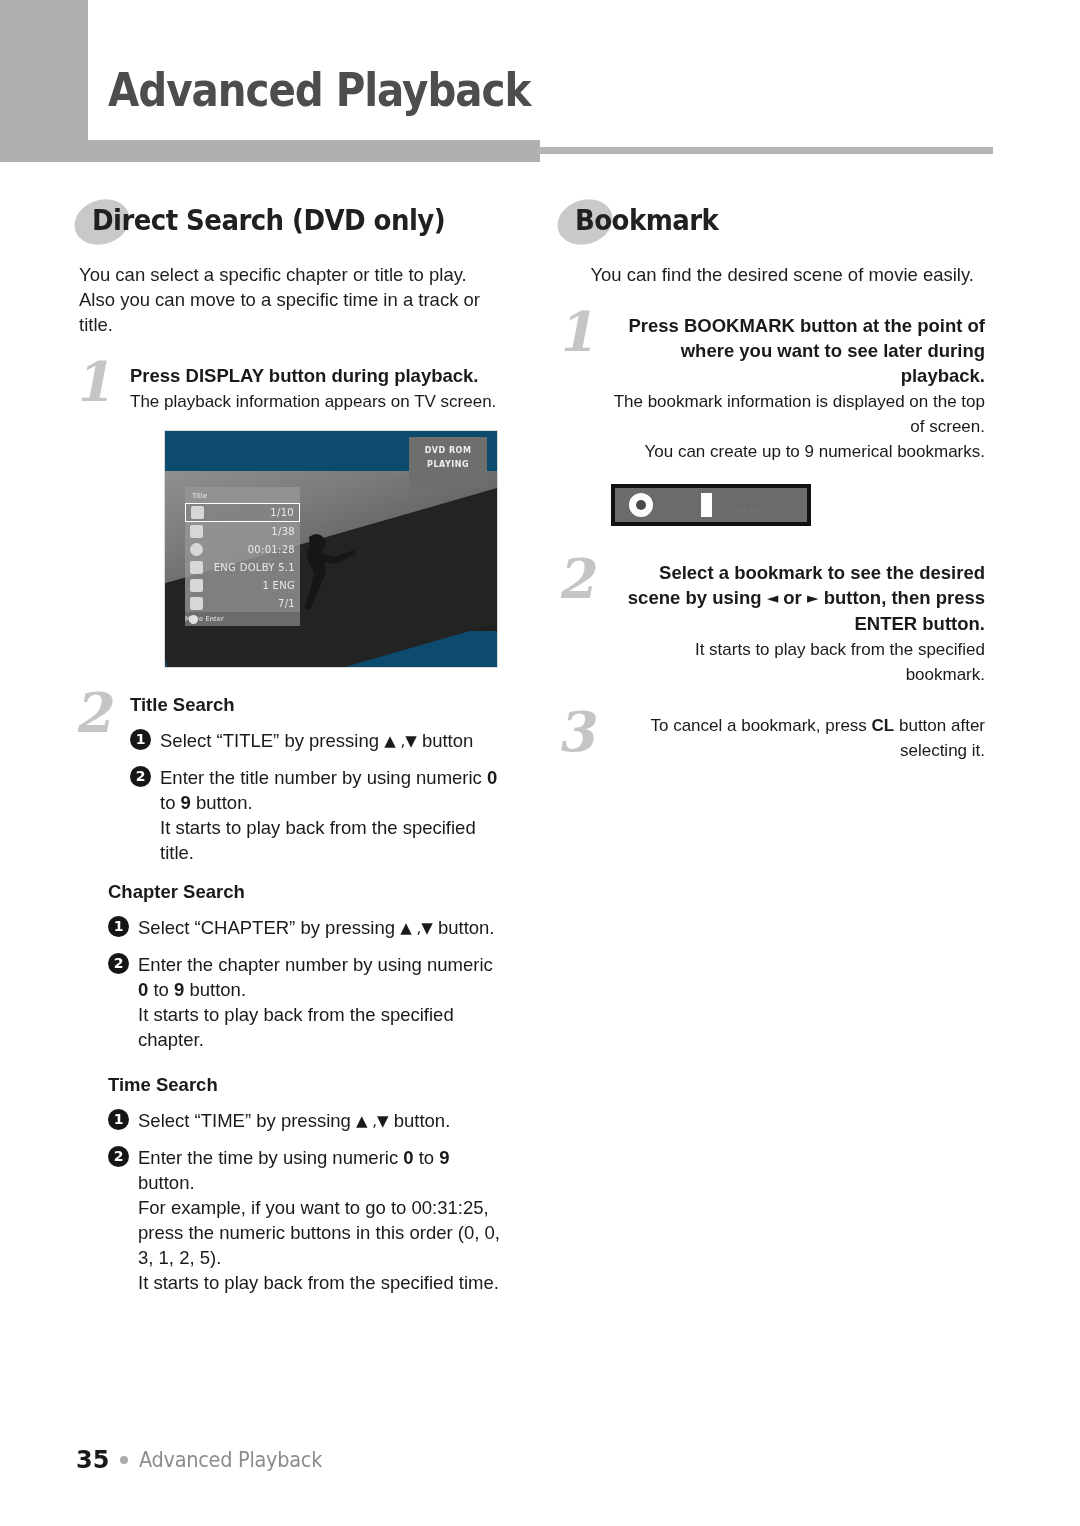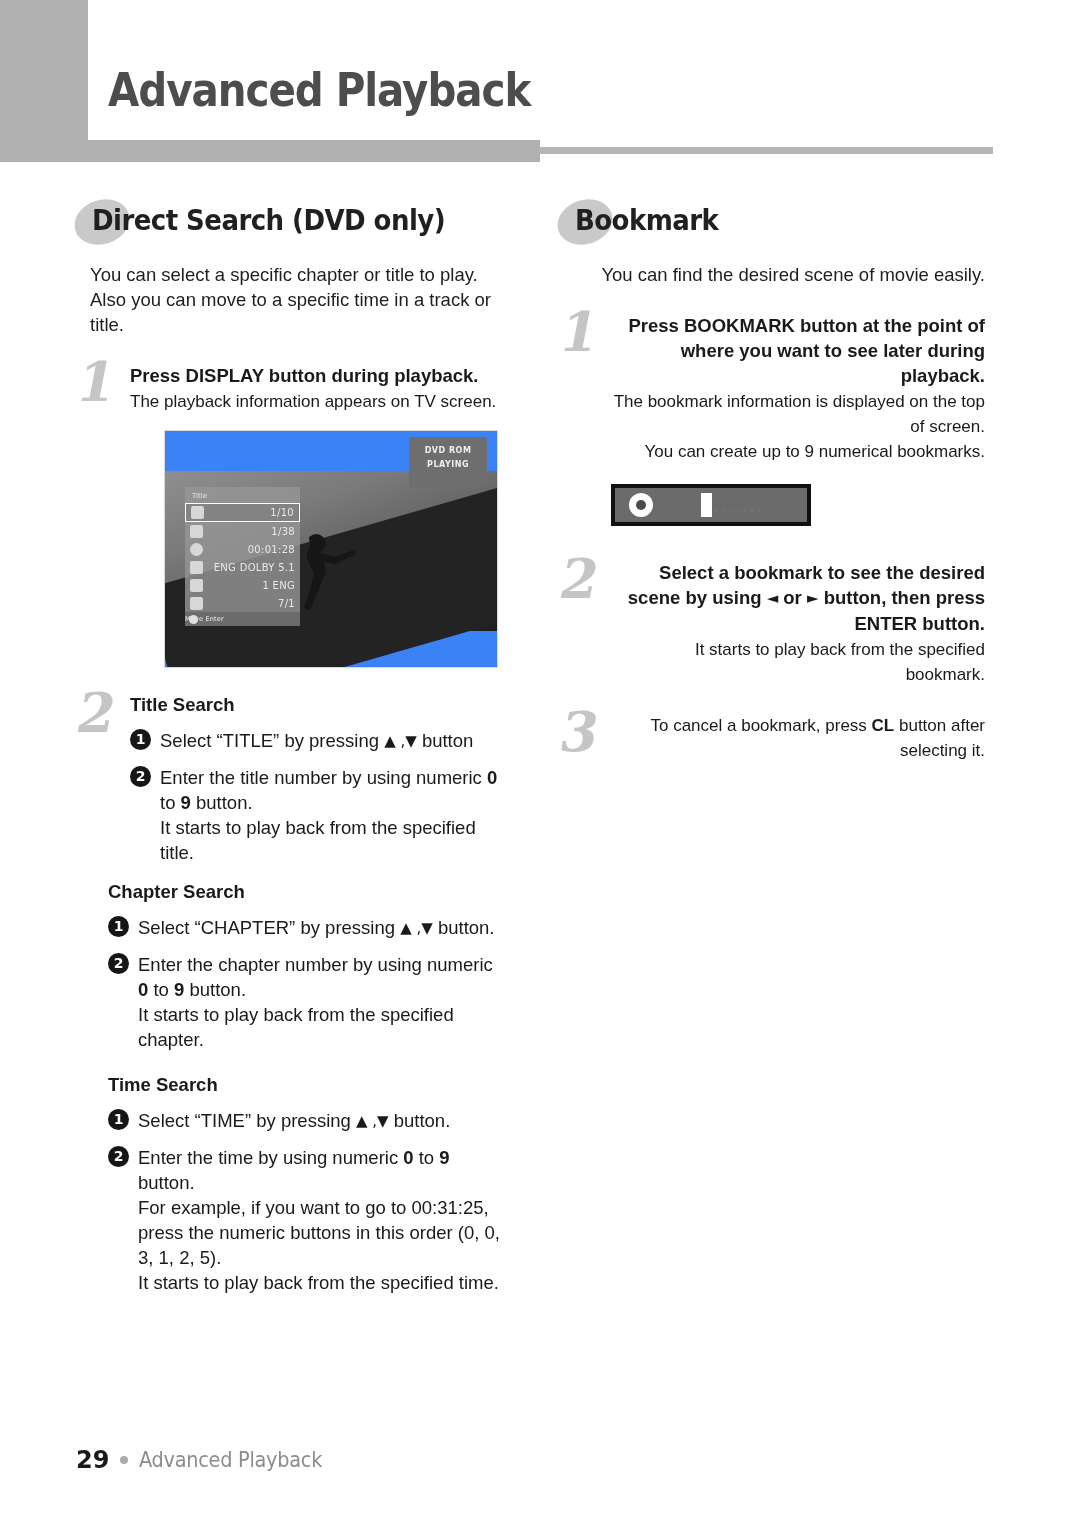--- a/index.html
+++ b/index.html
@@ -88,21 +88,21 @@
     white-space: nowrap;
     transform: scaleX(0.93);
     transform-origin: left top;
   }
 
   
   .intro {
     font-size: 18.5px;
     line-height: 25px;
     color: #1e1e1e;
-    margin: 0 0 26px 18px;
+    margin: 0 0 26px 7px;
     width: 412px;
   }
 
   
   .step {
     position: relative;
     padding-left: 58px;
     margin-bottom: 16px;
   }
   .step-num {
@@ -162,21 +162,21 @@
     font-size: 15px;
     vertical-align: 1px;
   }
   .sub-block { margin-left: 36px; margin-bottom: 22px; }
 
   
   #tv-figure {
     position: relative;
     margin: 14px 0 26px 92px;
     width: 332px; height: 236px;
-    background: #3b82f6;
+    background: #0c4a6e;
     border: 1px solid #d9d9d9;
     overflow: hidden;
   }
   #tv-video {
     position: absolute;
     left: 0; top: 40px;
     width: 332px; height: 160px;
     background: linear-gradient(160deg, #8f8f8f 0%, #7a7a7a 30%, #5c5c5c 62%, #2e2e2e 85%, #1d1d1d 100%);
   }
   #tv-slope {
@@ -479,16 +479,16 @@
     <p class="step-body">It starts to play back from the specified bookmark.</p>
   </div>
 
   <div class="step" style="margin-top:26px;">
     <div class="step-num">3</div>
     <p class="step-body"><span>To cancel a bookmark, press </span><span class="b">CL</span><span> button after selecting it.</span></p>
   </div>
 </div>
 
 <div id="footer">
-  <span id="footer-page">29</span>
+  <span id="footer-page">35</span>
   <span id="footer-dot"></span>
   <span id="footer-label">Advanced Playback</span>
 </div>
 
 </body></html>

